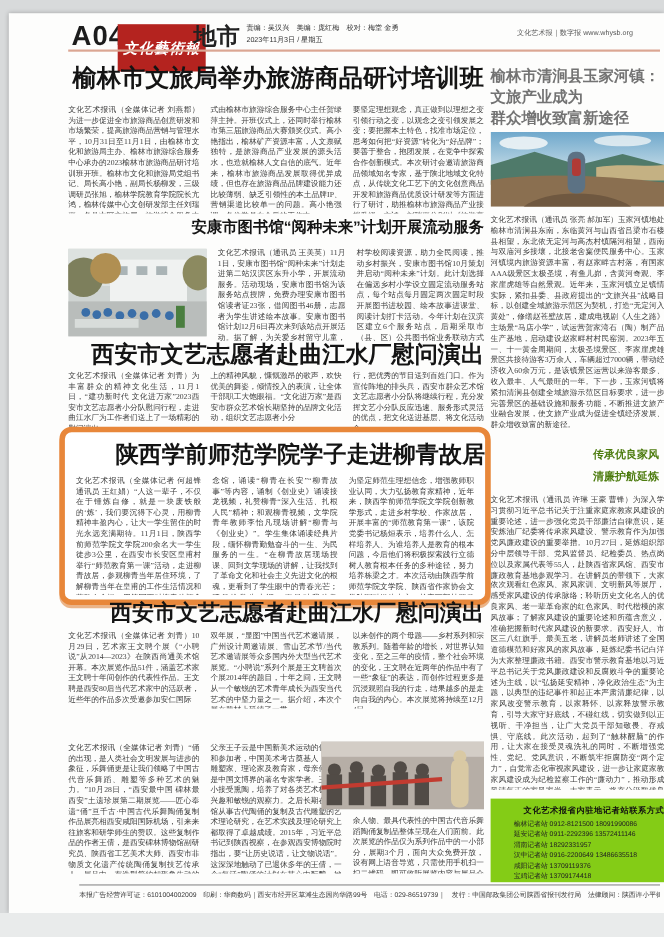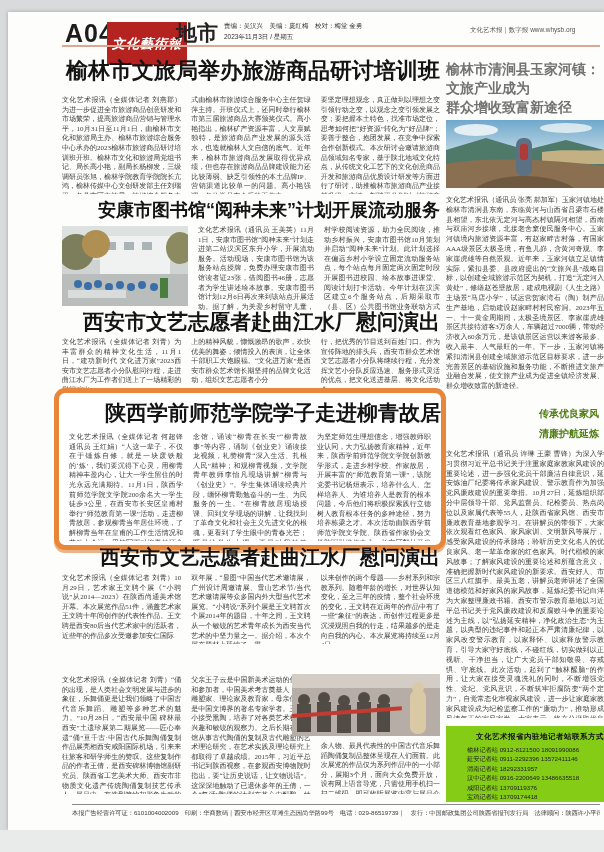--- a/index.html
+++ b/index.html
@@ -49,21 +49,21 @@
     <div class="abs hdr-right" style="left:462px;top:14px;">文化艺术报｜数字报 www.whysb.org</div>
     <div class="abs hdr-rule" style="left:54px;top:33px;width:538px;"></div>
 
     <div class="abs hl" style="left:54px;top:44px;width:378px;font-size:22px;letter-spacing:0px;">榆林市文旅局举办旅游商品研讨培训班</div>
     <div class="abs tcols" style="left:54px;top:84px;width:378px;height:98px;">
       <div class="tcol">文化艺术报讯（全媒体记者 刘燕郡）为进一步促进全市旅游商品创意研发和市场繁荣，提高旅游商品营销与管理水平，10月31日至11月1日，由榆林市文化和旅游局主办、榆林市旅游综合服务中心承办的2023榆林市旅游商品研讨培训班开班。榆林市文化和旅游局党组书记、局长高小艳，副局长杨柳发，三级调研员张旭，榆林学院教育学院院长亢鸿，榆林传媒中心文创研发部主任刘瑞平，各县市区文旅局、旅游综合服务中心负责同志及榆林市优秀旅游商品企业代表参加培训，开班仪</div>
       <div class="tcol">式由榆林市旅游综合服务中心主任贺绿萍主持。开班仪式上，还同时举行榆林市第三届旅游商品大赛颁奖仪式。高小艳指出，榆林矿产资源丰富，人文禀赋独特，是旅游商品产业发展的源头活水，也造就榆林人文自信的底气。近年来，榆林市旅游商品发展取得优异成绩，但也存在旅游商品品牌建设能力还比较薄弱、缺乏引领性的本土品牌IP、营销渠道比较单一的问题。高小艳强调，各位学员在今后的工作中，</div>
       <div class="tcol">要坚定理想观念，真正做到以理想之变引领行动之变，以观念之变引领发展之变；要把握本土特色，找准市场定位，思考如何把“好资源”转化为“好品牌”；要善于整合，抱团发展，在竞争中探索合作创新模式。本次研讨会邀请旅游商品领域知名专家，基于陕北地域文化特点，从传统文化工艺下的文化创意商品开发和旅游商品优质设计研发等方面进行了研讨，助推榆林市旅游商品产业接档升级。亢鸿、刘瑞平分别以《旅游商品与文旅底蕴融合发展》《旅游商品的创新与传播》为题为全体学员进行授课。</div>
     </div>
 
-    <div class="abs hl" style="left:54px;top:186px;width:378px;font-size:18px;">安康市图书馆“阅种未来”计划开展流动服务</div>
+    <div class="abs hl" style="left:54px;top:186px;width:378px;font-size:14px;">安康市图书馆“阅种未来”计划开展流动服务</div>
     <svg class="abs photo" style="left:54px;top:214px;" width="126" height="80" viewBox="0 0 126 80" preserveAspectRatio="none">
       <rect width="126" height="80" fill="#cfd4d2"></rect>
       <rect x="0" y="0" width="126" height="34" fill="#dde2e0"></rect>
       <rect x="38" y="10" width="70" height="38" fill="#f0f2f1"></rect>
       <rect x="44" y="16" width="10" height="8" fill="#aab4b6"></rect>
         <rect x="62" y="16" width="10" height="8" fill="#aab4b6"></rect>
         <rect x="80" y="16" width="10" height="8" fill="#aab4b6"></rect>
       <ellipse cx="14" cy="26" rx="18" ry="18" fill="#7d7f5c"></ellipse>
       <ellipse cx="34" cy="18" rx="14" ry="14" fill="#b08f52"></ellipse>
       <ellipse cx="118" cy="22" rx="14" ry="16" fill="#8c8a60"></ellipse>

